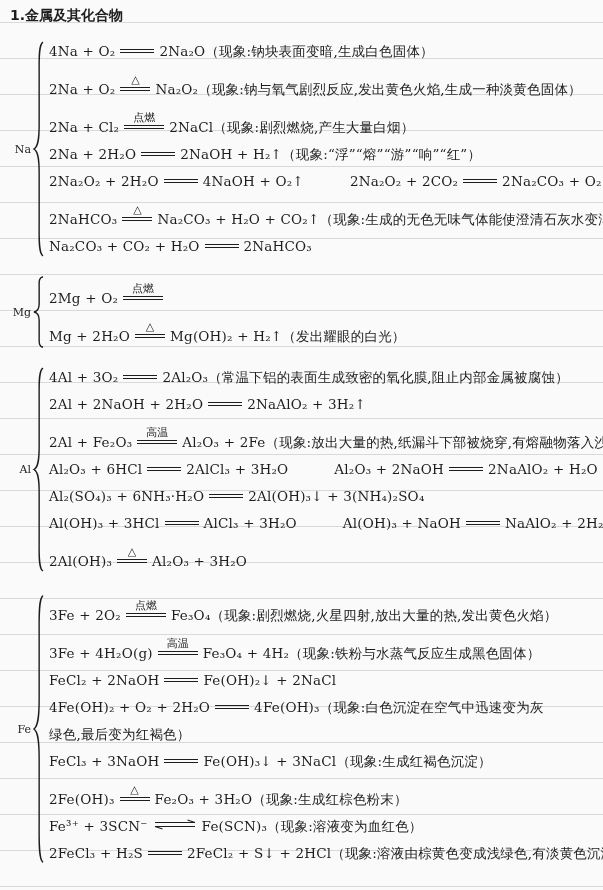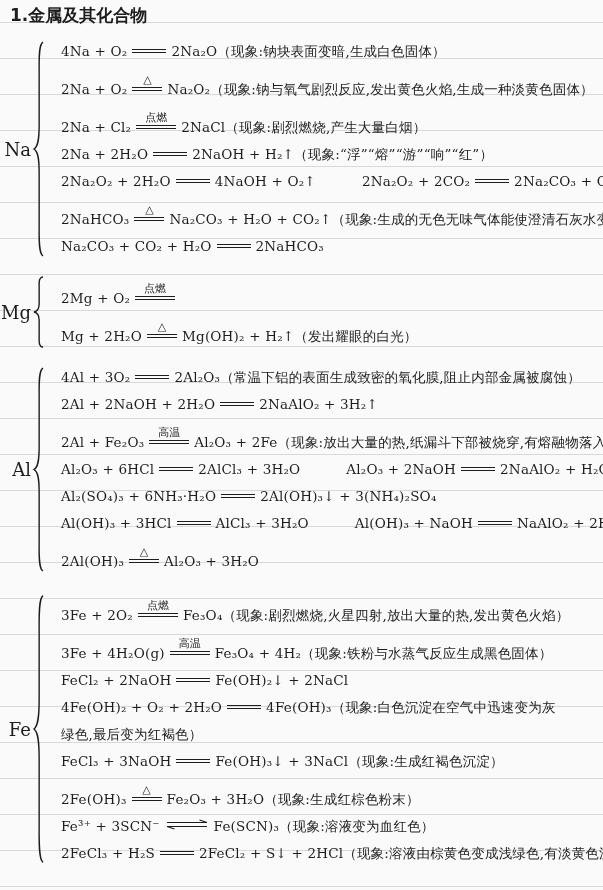--- a/index.html
+++ b/index.html
@@ -10,35 +10,35 @@
   .page{
     width:603px;height:890px;overflow:hidden;position:relative;
     background-color:var(--bg);
     background-image:repeating-linear-gradient(to bottom, var(--rule) 0, var(--rule) 1px, transparent 1px, transparent 36px);
     background-position:0 22px;
     font-family:"DejaVu Serif","DejaVu Sans",serif;
     font-size:13.5px;color:var(--ink);
   }
   .title{
     font-family:"DejaVu Sans","Liberation Sans",sans-serif;
-    font-weight:700;font-size:17px;line-height:20px;
+    font-weight:700;font-size:14px;line-height:20px;
     padding:5px 0 0 10px;height:30px;
   }
   .section{display:flex;align-items:stretch;margin-left:8px;}
   .sec-na{margin-top:8px;}
   .sec-mg{margin-top:14px;}
   .sec-al{margin-top:14px;}
   .sec-fe{margin-top:16px;}
   .sec-label{
     width:24px;flex:0 0 24px;display:flex;align-items:center;justify-content:flex-end;
-    font-size:18px;padding-right:1px;
+    font-size:11px;padding-right:1px;
   }
   .brace{width:13px;flex:0 0 13px;padding:2px 0;color:var(--ink);}
   .brace svg{width:100%;height:100%;display:block;overflow:visible;}
-  .rows{flex:1;min-width:0;padding-left:4px;margin-left:12px;}
+  .rows{flex:1;min-width:0;padding-left:4px;}
   .row{line-height:27px;white-space:nowrap;}
   .row.wrap{white-space:normal;max-width:505px;}
   .row.has-cond{padding-top:11px;}
   .txt{letter-spacing:0.2px;}
   .eq{position:relative;display:inline-block;vertical-align:3px;margin:0 5px;}
   .dline{display:block;height:4px;border-top:1.3px solid var(--ink);border-bottom:1.3px solid var(--ink);}
   .cond{
     position:absolute;left:50%;transform:translateX(-50%);
     bottom:calc(100% + 1px);font-size:11px;line-height:1.1;white-space:nowrap;
   }

